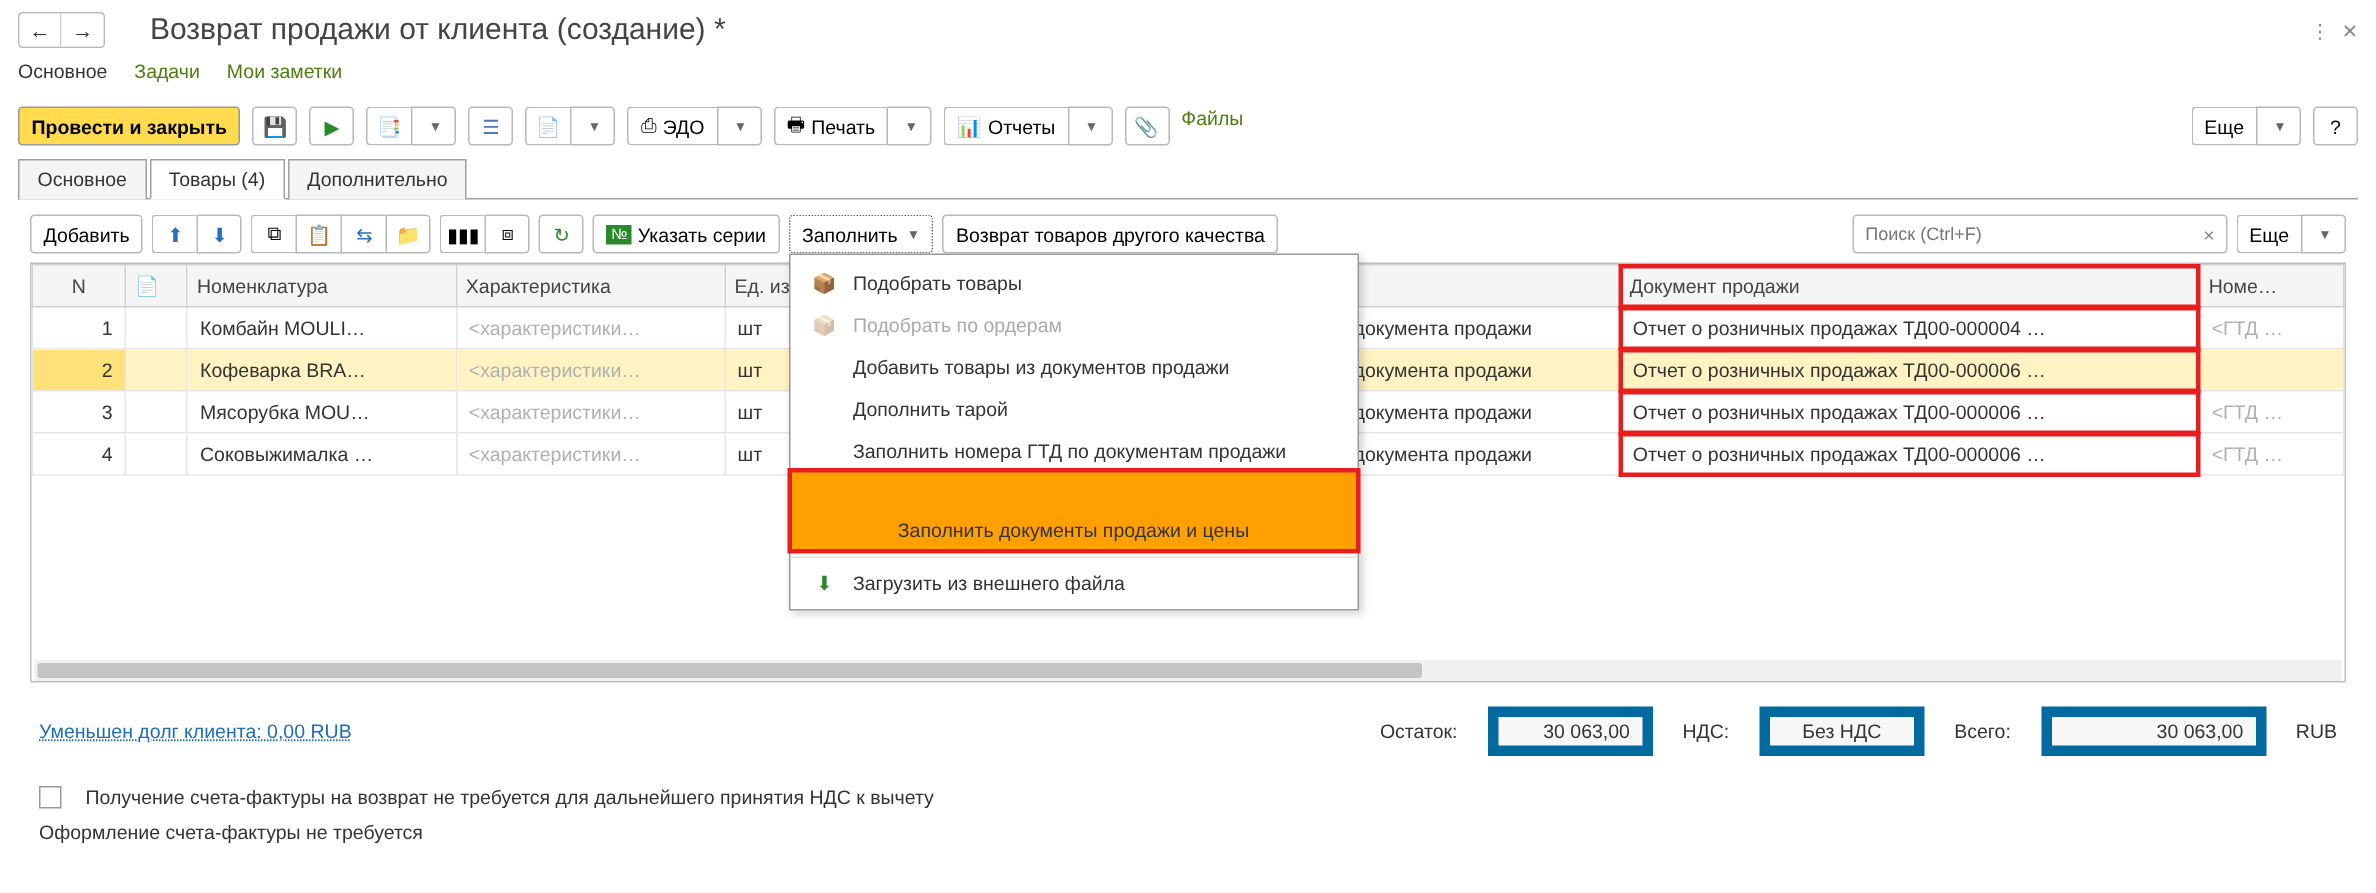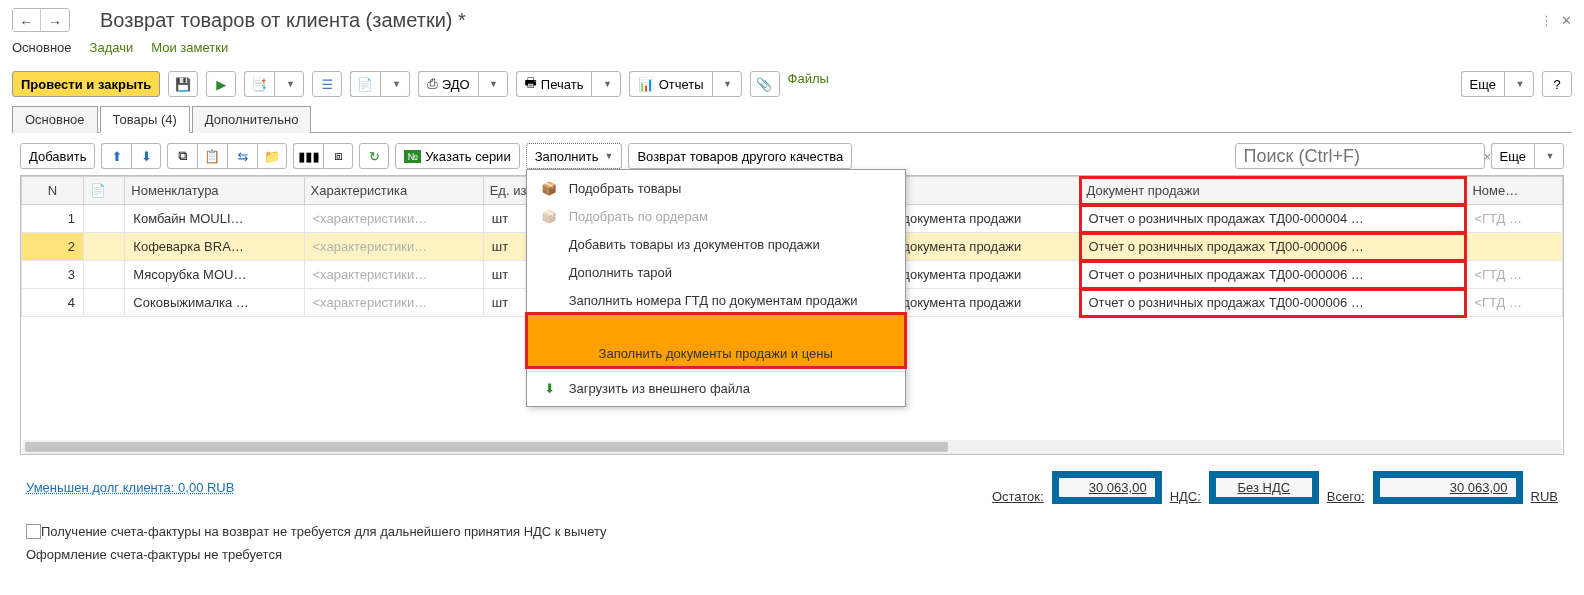--- a/index.html
+++ b/index.html
@@ -32,21 +32,21 @@
 .dropdown-arrow { font-size: 9px; color: #666; margin-left: 2px; }
 
 .tabs { display: flex; border-bottom: 1px solid #a0a0a0; margin-bottom: 10px; }
 .tab { padding: 5px 12px; border: 1px solid #a0a0a0; border-bottom: none; background: #f5f5f5; margin-right: 2px; cursor: pointer; position: relative; top: 1px; }
 .tab.active { background: #fff; border-bottom: 1px solid #fff; }
 
 .inner-toolbar { display: flex; align-items: center; gap: 6px; margin-bottom: 6px; padding: 0 8px; }
 .spacer { flex: 1; }
 
 .search-box { display: flex; align-items: center; border: 1px solid #b8b8b8; border-radius: 3px; height: 26px; width: 250px; }
-.search-box input { border: none; outline: none; padding: 0 8px; flex: 1; font-size: 18px; }
+.search-box input { border: none; outline: none; padding: 0 8px; flex: 1; font-size: 12px; }
 .search-clear { width: 22px; text-align: center; color: #888; cursor: pointer; }
 
 .table-wrap { margin: 0 8px; border: 1px solid #c0c0c0; height: 280px; overflow: hidden; position: relative; }
 .table { width: 100%; border-collapse: collapse; table-layout: fixed; }
 .table th { background: #f5f5f5; border: 1px solid #d0d0d0; padding: 4px 6px; text-align: left; font-weight: normal; color: #444; height: 28px; font-size: 13px; overflow: hidden; white-space: nowrap; text-overflow: ellipsis; }
 .table td { border: 1px solid #e5e5e5; padding: 4px 8px; height: 28px; font-size: 13px; white-space: nowrap; overflow: hidden; text-overflow: ellipsis; }
 .table .num-cell { text-align: right; padding-right: 8px; }
 .placeholder-gray { color: #b0b0b0; }
 .row-selected td { background: #fff3c4; }
 .row-selected td.num-cell { background: #ffe27a; }
@@ -61,42 +61,42 @@
 .menu-icon { width: 18px; height: 16px; display: inline-flex; align-items: center; justify-content: center; font-size: 13px; }
 
 .fill-btn-wrap { position: relative; display: inline-block; }
 .fill-btn-wrap .btn { border: 1px dotted #666; }
 
 .scroll-track { position: absolute; bottom: 0; left: 2px; right: 2px; height: 14px; background: #f0f0f0; }
 .scroll-thumb { position: absolute; left: 2px; top: 2px; width: 60%; height: 10px; background: #c4c4c4; border-radius: 2px; }
 
 .footer { display: flex; align-items: center; gap: 14px; padding: 16px 14px; }
 .link-blue { color: #1d6eb7; text-decoration: underline dotted; cursor: pointer; }
-.footer-right { margin-left: auto; display: flex; align-items: flex-end; gap: 8px; text-decoration: underline; }
+.footer-right { margin-left: auto; display: flex; align-items: center; gap: 20px; }
 .val-box { display: inline-block; min-width: 110px; text-align: right; padding: 2px 8px; background: #f7f7f7; border: 7px solid #0369a1; }
 
-.check-row { display: flex; align-items: flex-start; gap: 0; padding: 4px 14px; }
+.check-row { display: flex; align-items: flex-start; gap: 16px; padding: 4px 14px; }
 .check-box { width: 15px; height: 15px; border: 1px solid #999; }
 .footnote { padding: 4px 14px; color: #333; }
 </style>
 </head>
 <body>
 
 <div class="page">
 
   <div class="header-row">
     <div class="nav-btn-group">
       <div class="nav-btn">
           <span class="icon-glyph">←</span>
         </div>
       <div class="nav-btn">
           <span class="icon-glyph">→</span>
         </div>
     </div>
-    <div class="title">Возврат товаров от клиента (заметки) *</div>
+    <div class="title">Возврат продажи от клиента (создание) *</div>
     <div class="header-right">
       <span style="cursor:pointer;color:#888;">⋮</span>
       <span style="cursor:pointer;color:#888;">✕</span>
     </div>
   </div>
 
   <div class="nav-tabs">
     <span class="nav-link current">Основное</span>
     <span class="nav-link">Задачи</span>
     <span class="nav-link">Мои заметки</span>

